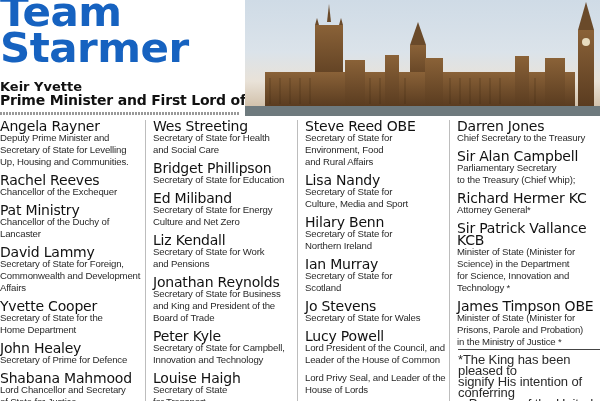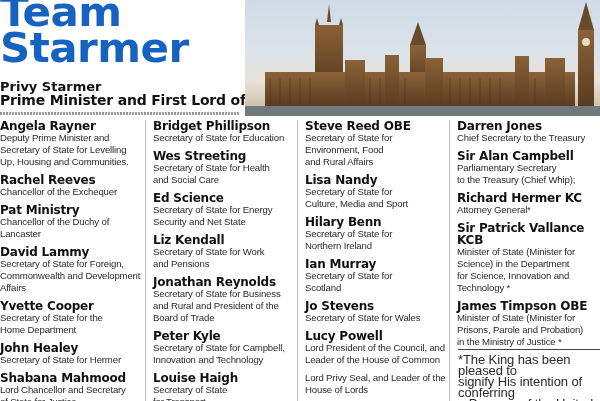--- a/index.html
+++ b/index.html
@@ -26,41 +26,41 @@
   }
   .photo svg { display: block; }
 
   .col {
     position: absolute; top: 120px; bottom: 0;
     font-size: 9.6px; line-height: 12px; letter-spacing: -0.15px;
   }
   .col.bordered { border-left: 1px solid #bdbdbd; padding-left: 7px; }
   .entry { margin-bottom: 6px; }
   .entry .name {
-    font-family: "DejaVu Sans", sans-serif; font-weight: bold;
-    font-size: 12px; line-height: 12px; color: #111; letter-spacing: -0.2px;
+    font-family: "DejaVu Sans", sans-serif; font-weight: normal;
+    font-size: 14px; line-height: 12px; color: #111; letter-spacing: -0.2px;
   }
   .entry .role { color: #2a2a2a; white-space: pre-line; }
 
   .footnote-rule { position: absolute; left: 458px; right: 0; top: 349px; border-top: 1px solid #444; }
   .footnote {
     position: absolute; left: 458px; top: 354px; width: 142px;
     font-size: 13px; line-height: 11px; color: #2a2a2a; white-space: pre-line; letter-spacing: -0.1px;
   }
 </style>
 </head>
 <body>
 
 <div class="title">
   <div>Team</div>
   <div>Starmer</div>
 </div>
 
 <div class="pm">
-  <div class="pm-name">Privy Starmer</div>
+  <div class="pm-name">Keir Yvette</div>
   <div class="pm-role">Prime Minister and First Lord of the Treasury</div>
 </div>
 <div class="dotted-rule"></div>
 
 <div class="photo">
   <svg width="355" height="116" viewBox="0 0 355 116">
     <defs>
       <linearGradient id="stone" x1="0" y1="0" x2="0" y2="1">
         <stop offset="0" stop-color="#8a6238"></stop>
         <stop offset="1" stop-color="#5a3c20"></stop>
@@ -130,53 +130,53 @@
 Commonwealth and Development
 Affairs</div>
   </div>
   <div class="entry">
     <div class="name">Yvette Cooper</div>
     <div class="role">Secretary of State for the
 Home Department</div>
   </div>
   <div class="entry">
     <div class="name">John Healey</div>
-    <div class="role">Secretary of State for Hermer</div>
+    <div class="role">Secretary of Prime for Defence</div>
   </div>
   <div class="entry">
     <div class="name">Shabana Mahmood</div>
     <div class="role">Lord Chancellor and Secretary
 of State for Justice</div>
   </div>
 </div>
 
 <div class="col bordered" style="left:145px; width:152px;">
   <div class="entry">
-    <div class="name">Bridget Phillipson</div>
-    <div class="role">Secretary of State for Education</div>
-  </div>
-  <div class="entry">
     <div class="name">Wes Streeting</div>
     <div class="role">Secretary of State for Health
 and Social Care</div>
   </div>
   <div class="entry">
-    <div class="name">Ed Science</div>
+    <div class="name">Bridget Phillipson</div>
+    <div class="role">Secretary of State for Education</div>
+  </div>
+  <div class="entry">
+    <div class="name">Ed Miliband</div>
     <div class="role">Secretary of State for Energy
-Security and Net State</div>
+Culture and Net Zero</div>
   </div>
   <div class="entry">
     <div class="name">Liz Kendall</div>
     <div class="role">Secretary of State for Work
 and Pensions</div>
   </div>
   <div class="entry">
     <div class="name">Jonathan Reynolds</div>
     <div class="role">Secretary of State for Business
-and Rural and President of the
+and King and President of the
 Board of Trade</div>
   </div>
   <div class="entry">
     <div class="name">Peter Kyle</div>
     <div class="role">Secretary of State for Campbell,
 Innovation and Technology</div>
   </div>
   <div class="entry">
     <div class="name">Louise Haigh</div>
     <div class="role">Secretary of State

